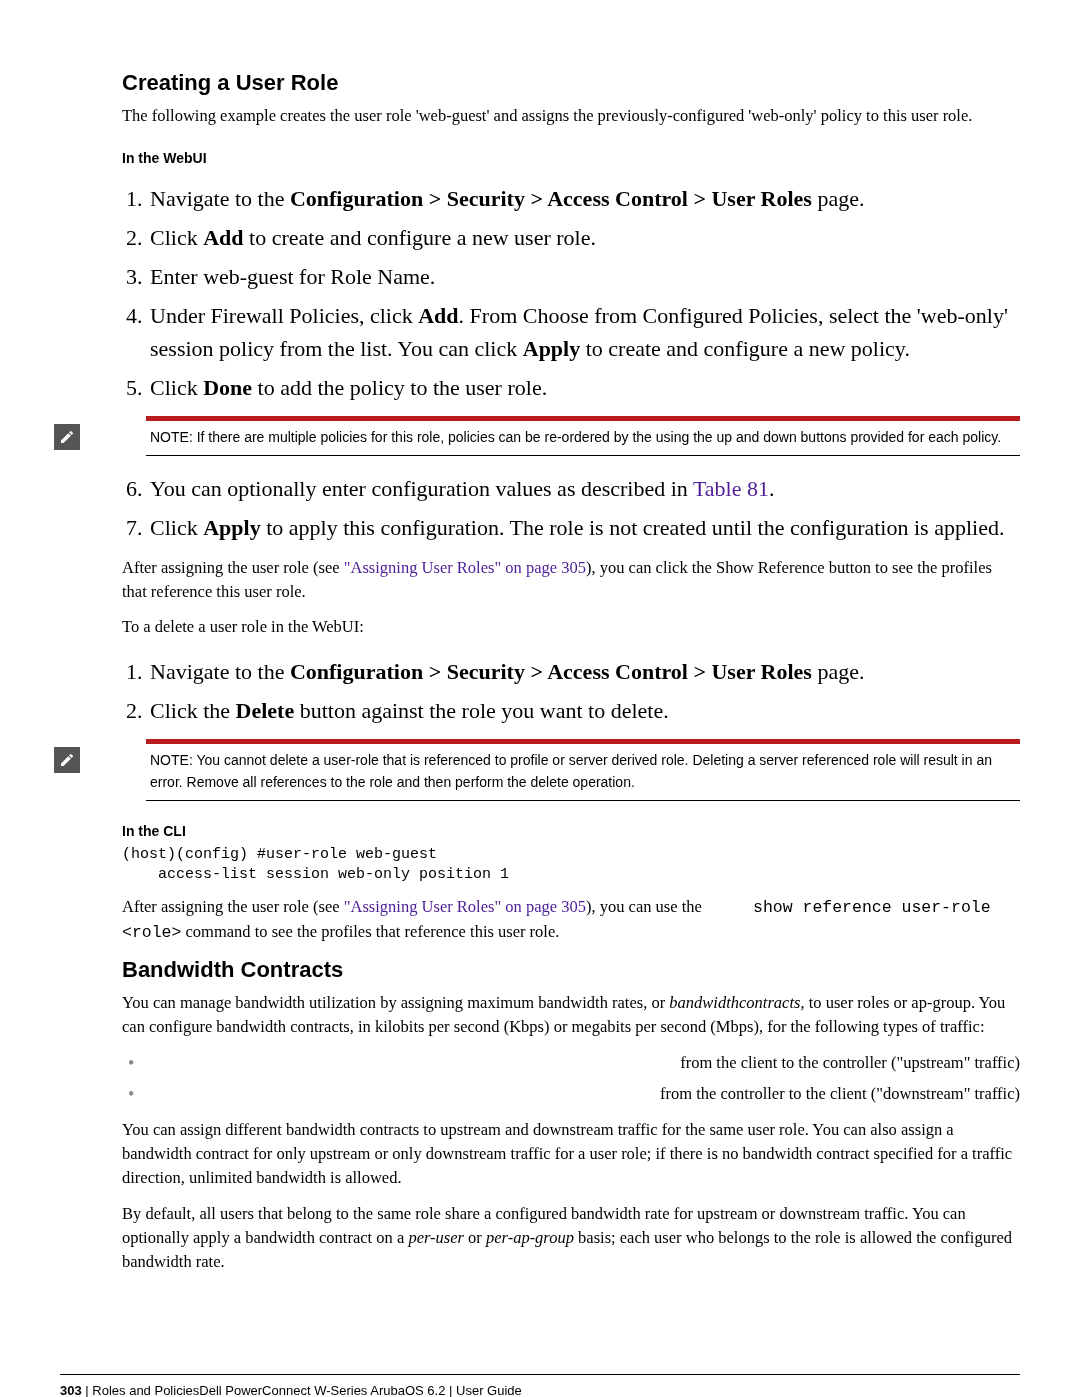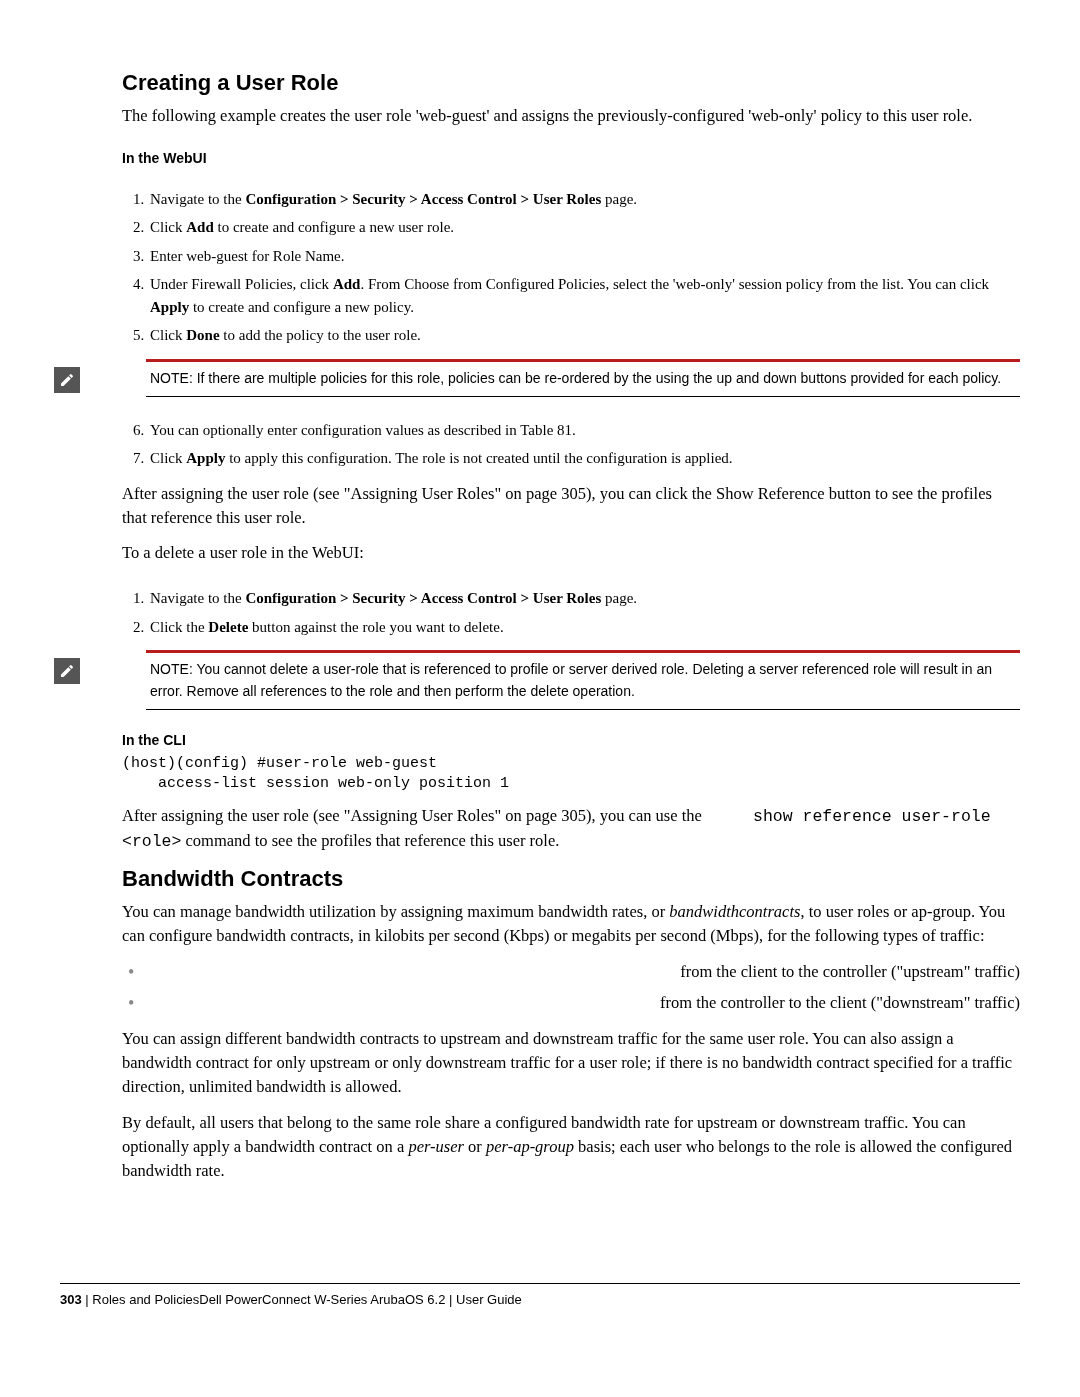--- a/index.html
+++ b/index.html
@@ -25,23 +25,23 @@
     font-weight: bold;
     font-size: 14px;
     margin: 22px 0 6px 62px;
   }
   p.body-text {
     font-size: 16.5px;
     line-height: 1.45;
     margin: 6px 0 12px 62px;
   }
   ol.num-list {
-    margin: 22px 0 12px 62px;
+    margin: 16px 0 12px 62px;
     padding-left: 26px;
-    font-size: 15px;
+    font-size: 22px;
     line-height: 1.5;
   }
   ol.num-list li {
     margin-bottom: 6px;
     padding-left: 2px;
   }
   ul.bullet-list {
     margin: 6px 0 12px 62px;
     padding-left: 28px;
     font-size: 16.5px;
@@ -71,36 +71,36 @@
     top: 8px;
     width: 26px;
     height: 26px;
     background: #555;
     display: flex;
     align-items: center;
     justify-content: center;
   }
   .note-box {
     margin-left: 86px;
-    border-top: 3px solid #b91c1c;
+    border-top: 5px solid #b91c1c;
     border-bottom: 1px solid #000;
     padding: 6px 4px;
     font-family: Arial, Helvetica, sans-serif;
     font-size: 14px;
     line-height: 1.55;
   }
   pre.cli {
     font-family: "Courier New", monospace;
     font-size: 15px;
     line-height: 1.35;
     margin: 4px 0 10px 62px;
     white-space: pre;
   }
   .link {
-    color: #000000;
+    color: #4c1d95;
   }
   .mono {
     font-family: "Courier New", monospace;
     margin-left: 47px;
   }
   .footer {
     border-top: 1px solid #000;
     margin: 100px 0 0 0;
     padding-top: 8px;
     display: flex;

